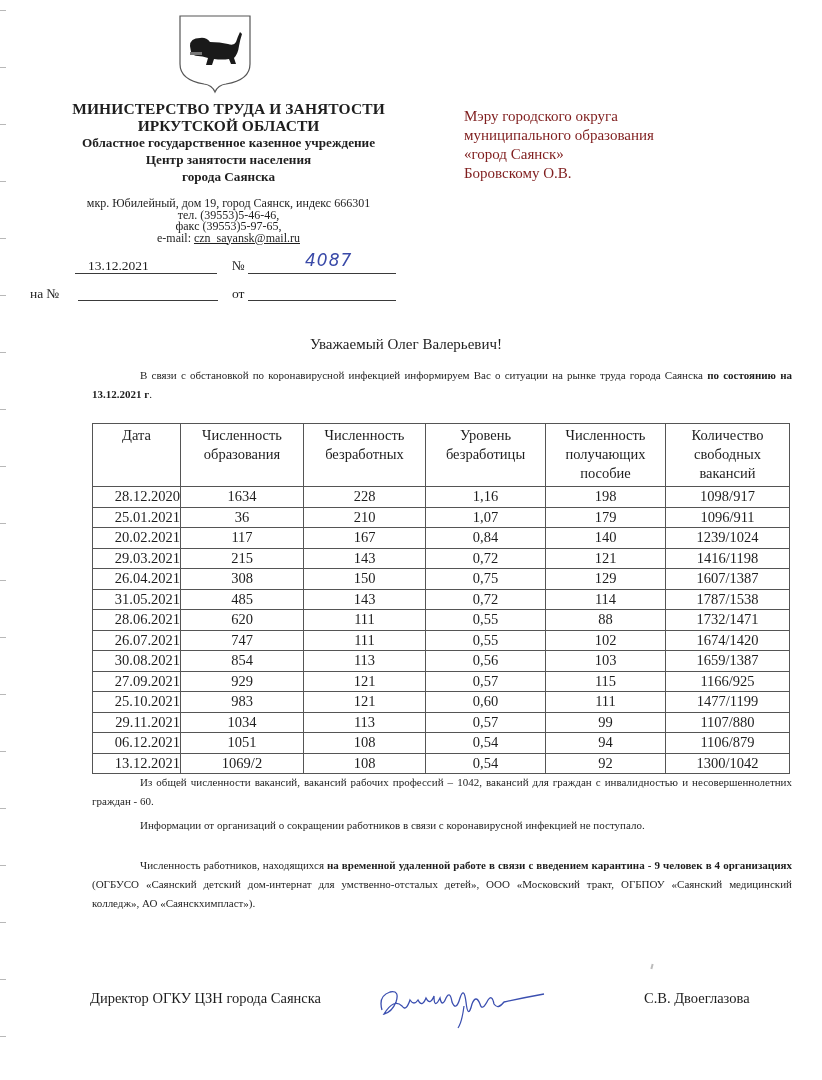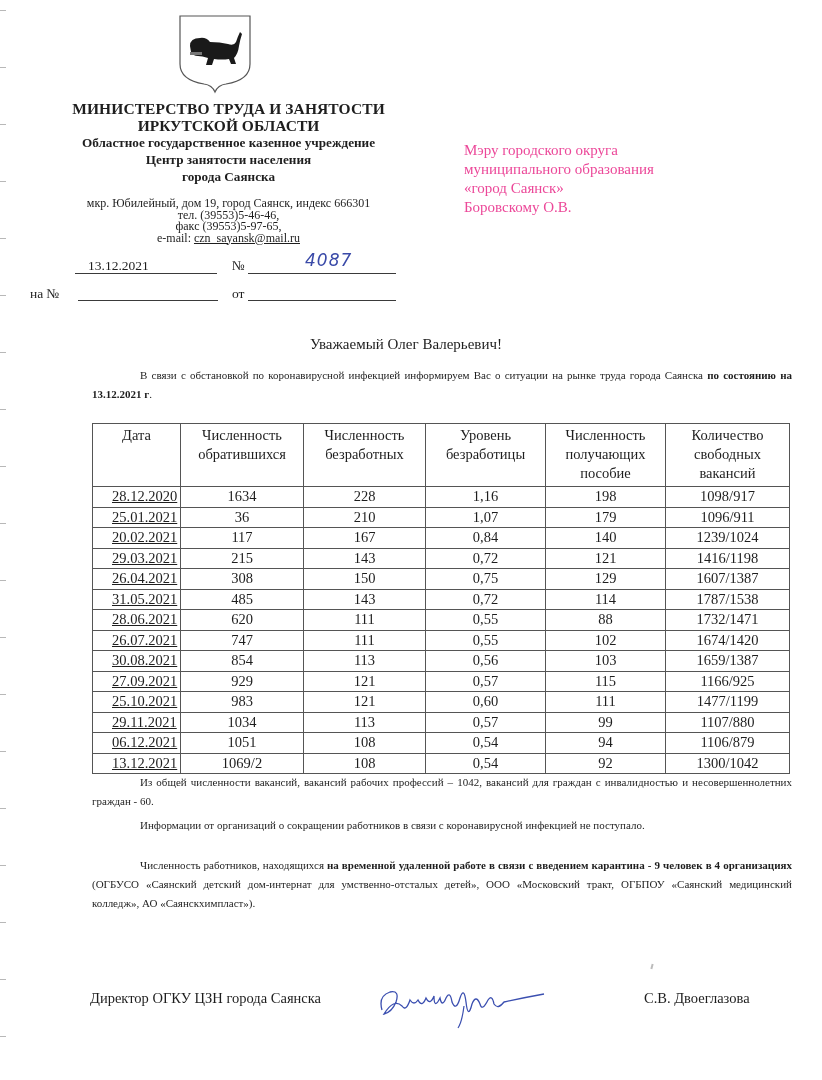--- a/index.html
+++ b/index.html
@@ -11,31 +11,31 @@
   .org .l1 { font-weight: bold; font-size: 15.5px; letter-spacing: 0.1px; }
   .org .l2 { font-weight: bold; font-size: 15.5px; }
   .org .l3 { font-weight: bold; font-size: 13.2px; }
   .addr { position: absolute; left: 56px; top: 198px; width: 345px; text-align: center;
           font-size: 12px; line-height: 11.5px; }
   .addr .email span.u { text-decoration: underline; }
   .meta-row { position: absolute; font-size: 13.5px; }
   .line { position: absolute; height: 1px; background: #3a3a3a; }
   .handno { position: absolute; left: 305px; top: 250px; font-family: "DejaVu Sans", sans-serif;
             font-style: italic; font-size: 17px; color: #3a4aa8; letter-spacing: 1px; }
-  .recipient { position: absolute; left: 464px; top: 107px; font-size: 15px; line-height: 19px; color: #ec4899; margin-top: 34px; }
+  .recipient { position: absolute; left: 464px; top: 107px; font-size: 15px; line-height: 19px; color: #7f1d1d; }
   .greeting { position: absolute; left: 0; width: 812px; top: 336px; text-align: center; font-size: 15px; }
   .para { position: absolute; left: 92px; width: 700px; font-size: 11px; line-height: 19px; text-align: justify; }
   .para b { font-weight: bold; }
   .indent { display: inline-block; width: 48px; }
   table.data { position: absolute; left: 92px; top: 423px; border-collapse: collapse;
                font-size: 14.5px; }
   table.data th, table.data td { border: 1px solid #555; padding: 0; text-align: center; font-weight: normal; }
   table.data th { vertical-align: top; line-height: 19px; height: 60px; padding-top: 2px; }
   table.data td { height: 19.5px; line-height: 19px; }
-  table.data td.date { text-align: left; padding-left: 19px; text-decoration: underline; }
+  table.data td.date { text-align: right; padding-left: 19px; }
   .c0 { width: 87px; } .c1 { width: 122px; } .c2 { width: 121px; } .c3 { width: 119px; }
   .c4 { width: 119px; } .c5 { width: 123px; }
   .sig-title { position: absolute; left: 90px; top: 990px; font-size: 14.5px; }
   .signature { position: absolute; left: 372px; top: 976px; width: 190px; height: 56px; }
   .sig-name { position: absolute; left: 644px; top: 990px; font-size: 14.5px; }
   .speck { position: absolute; left: 651px; top: 964px; width: 2px; height: 5px; background: #bbb; transform: rotate(15deg); }
 </style>
 </head>
 <body>
 
@@ -103,21 +103,21 @@
 </div>
 
 <div class="greeting">Уважаемый Олег Валерьевич!</div>
 
 <div class="para" style="top:366px;"><span class="indent"></span><span>В  связи с обстановкой по коронавирусной инфекцией информируем Вас о ситуации на рынке труда  города Саянска </span><b>по состоянию на 13.12.2021 г</b><span>.</span></div>
 
 <table class="data">
   <thead>
     <tr>
       <th class="c0">Дата</th>
-      <th class="c1">Численность обратившихся</th>
+      <th class="c1">Численность образования</th>
       <th class="c2">Численность безработных</th>
       <th class="c3">Уровень безработицы</th>
       <th class="c4">Численность получающих пособие</th>
       <th class="c5">Количество свободных вакансий</th>
     </tr>
   </thead>
   <tbody id="tbody">
       <tr>
         <td class="date">28.12.2020</td>
         <td>1634</td>

